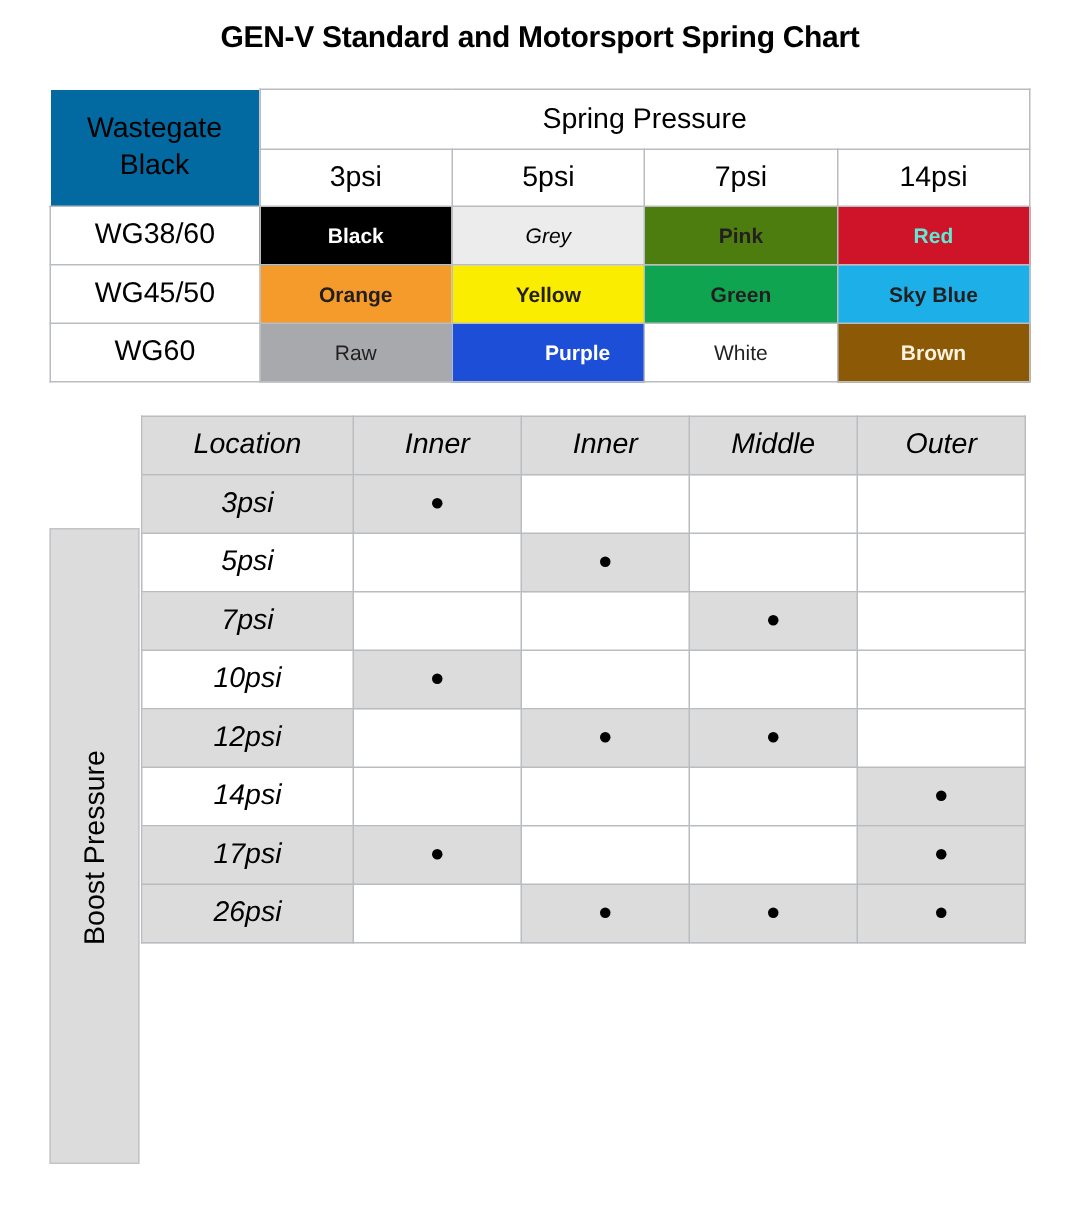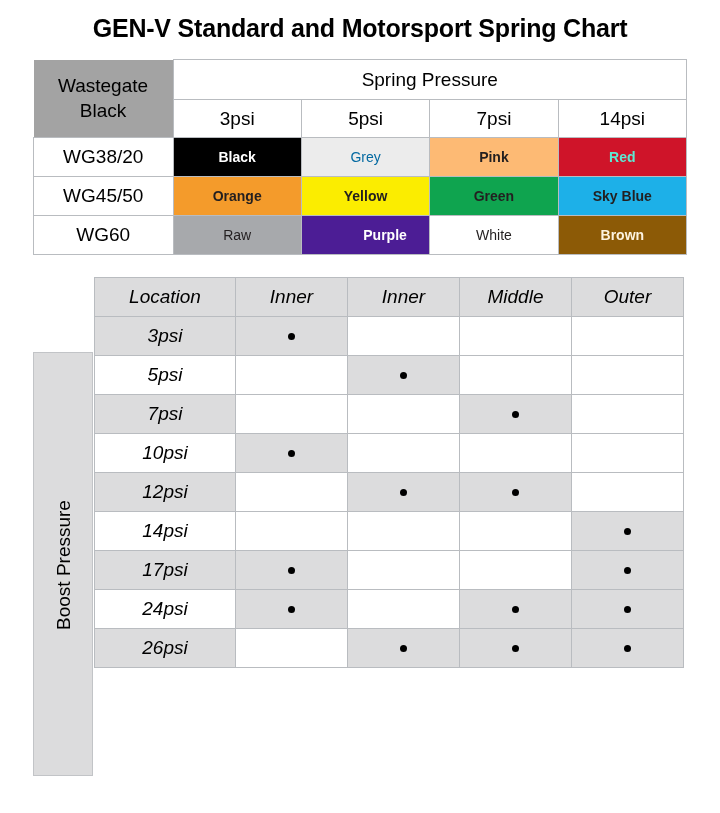--- a/index.html
+++ b/index.html
@@ -16,21 +16,21 @@
     -webkit-font-smoothing: antialiased;
   }
 
   
   #chart-title {
     position: absolute;
     top: 14px;
     left: 0;
     width: 720px;
     text-align: center;
-    font-size: 25px;
+    font-size: 20px;
     font-weight: bold;
     letter-spacing: -0.2px;
     color: #000;
   }
 
   
   #spring-table {
     position: absolute;
     left: 33px;
     top: 59px;
@@ -47,21 +47,21 @@
     padding: 0;
     background: #ffffff;
     line-height: 1.15;
   }
   #spring-table .wg-head {
     width: 139px;
     height: 77px;
     border: none;
     font-size: 19px;
     line-height: 1.35;
-    background: #a3a3a3;
+    background: #0369a1;
   }
   #spring-table .sp-head {
     height: 39px;
     font-size: 19px;
   }
   #spring-table .sp-sub {
     height: 37px;
   }
   #spring-table .wg-label {
     height: 38px;
@@ -160,37 +160,37 @@
         </td>
         <td class="sp-head" colspan="4">Spring Pressure</td>
       </tr>
       <tr>
         <td class="sp-sub">3psi</td>
         <td class="sp-sub">5psi</td>
         <td class="sp-sub">7psi</td>
         <td class="sp-sub">14psi</td>
       </tr>
       <tr>
-        <td class="wg-label">WG38/20</td>
+        <td class="wg-label">WG38/60</td>
         <td class="color-cell" style="background: rgb(0, 0, 0); color: rgb(255, 255, 255);">Black</td>
-        <td class="color-cell plain" style="background: rgb(236, 236, 236); color: #0369a1;">Grey</td>
-        <td class="color-cell" style="background: #fdba74; color: rgb(35, 31, 32);">Pink</td>
+        <td class="color-cell plain" style="background: rgb(236, 236, 236); color: #000000; font-style: italic;">Grey</td>
+        <td class="color-cell" style="background: #4d7c0f; color: rgb(35, 31, 32);">Pink</td>
         <td class="color-cell" style="background: rgb(207, 20, 41); color: #5eead4;">Red</td>
       </tr>
       <tr>
         <td class="wg-label">WG45/50</td>
         <td class="color-cell" style="background: rgb(244, 155, 43); color: rgb(35, 31, 32);">Orange</td>
         <td class="color-cell" style="background: rgb(251, 237, 0); color: rgb(35, 31, 32);">Yellow</td>
         <td class="color-cell" style="background: rgb(15, 164, 79); color: rgb(35, 31, 32);">Green</td>
         <td class="color-cell" style="background: rgb(29, 176, 232); color: rgb(35, 31, 32);">Sky Blue</td>
       </tr>
       <tr>
         <td class="wg-label">WG60</td>
         <td class="color-cell plain" style="background: rgb(167, 169, 172); color: rgb(35, 31, 32);">Raw</td>
-        <td class="color-cell" style="background: #4c1d95; color: rgb(255, 255, 255); padding-left: 39px;">Purple</td>
+        <td class="color-cell" style="background: #1d4ed8; color: rgb(255, 255, 255); padding-left: 39px;">Purple</td>
         <td class="color-cell plain" style="background: rgb(255, 255, 255); color: rgb(35, 31, 32);">White</td>
         <td class="color-cell" style="background: rgb(140, 90, 6); color: rgb(253, 243, 224);">Brown</td>
       </tr>
     </tbody>
 </table>
 
 <div id="boost-wrap">
   <div id="boost-sidebar">
     <div id="boost-sidebar-label">Boost Pressure</div>
   </div>
@@ -246,27 +246,20 @@
           <td class="datacol shaded"><span class="dot"></span></td>
         </tr>
         <tr>
           <td class="rowlabel shaded">17psi</td>
           <td class="datacol shaded"><span class="dot"></span></td>
           <td class="datacol white"></td>
           <td class="datacol white"></td>
           <td class="datacol shaded"><span class="dot"></span></td>
         </tr>
         <tr>
-          <td class="rowlabel white">24psi</td>
-          <td class="datacol shaded"><span class="dot"></span></td>
-          <td class="datacol white"></td>
-          <td class="datacol shaded"><span class="dot"></span></td>
-          <td class="datacol shaded"><span class="dot"></span></td>
-        </tr>
-        <tr>
           <td class="rowlabel shaded">26psi</td>
           <td class="datacol white"></td>
           <td class="datacol shaded"><span class="dot"></span></td>
           <td class="datacol shaded"><span class="dot"></span></td>
           <td class="datacol shaded"><span class="dot"></span></td>
         </tr>
       </tbody>
   </table>
 </div>
 

